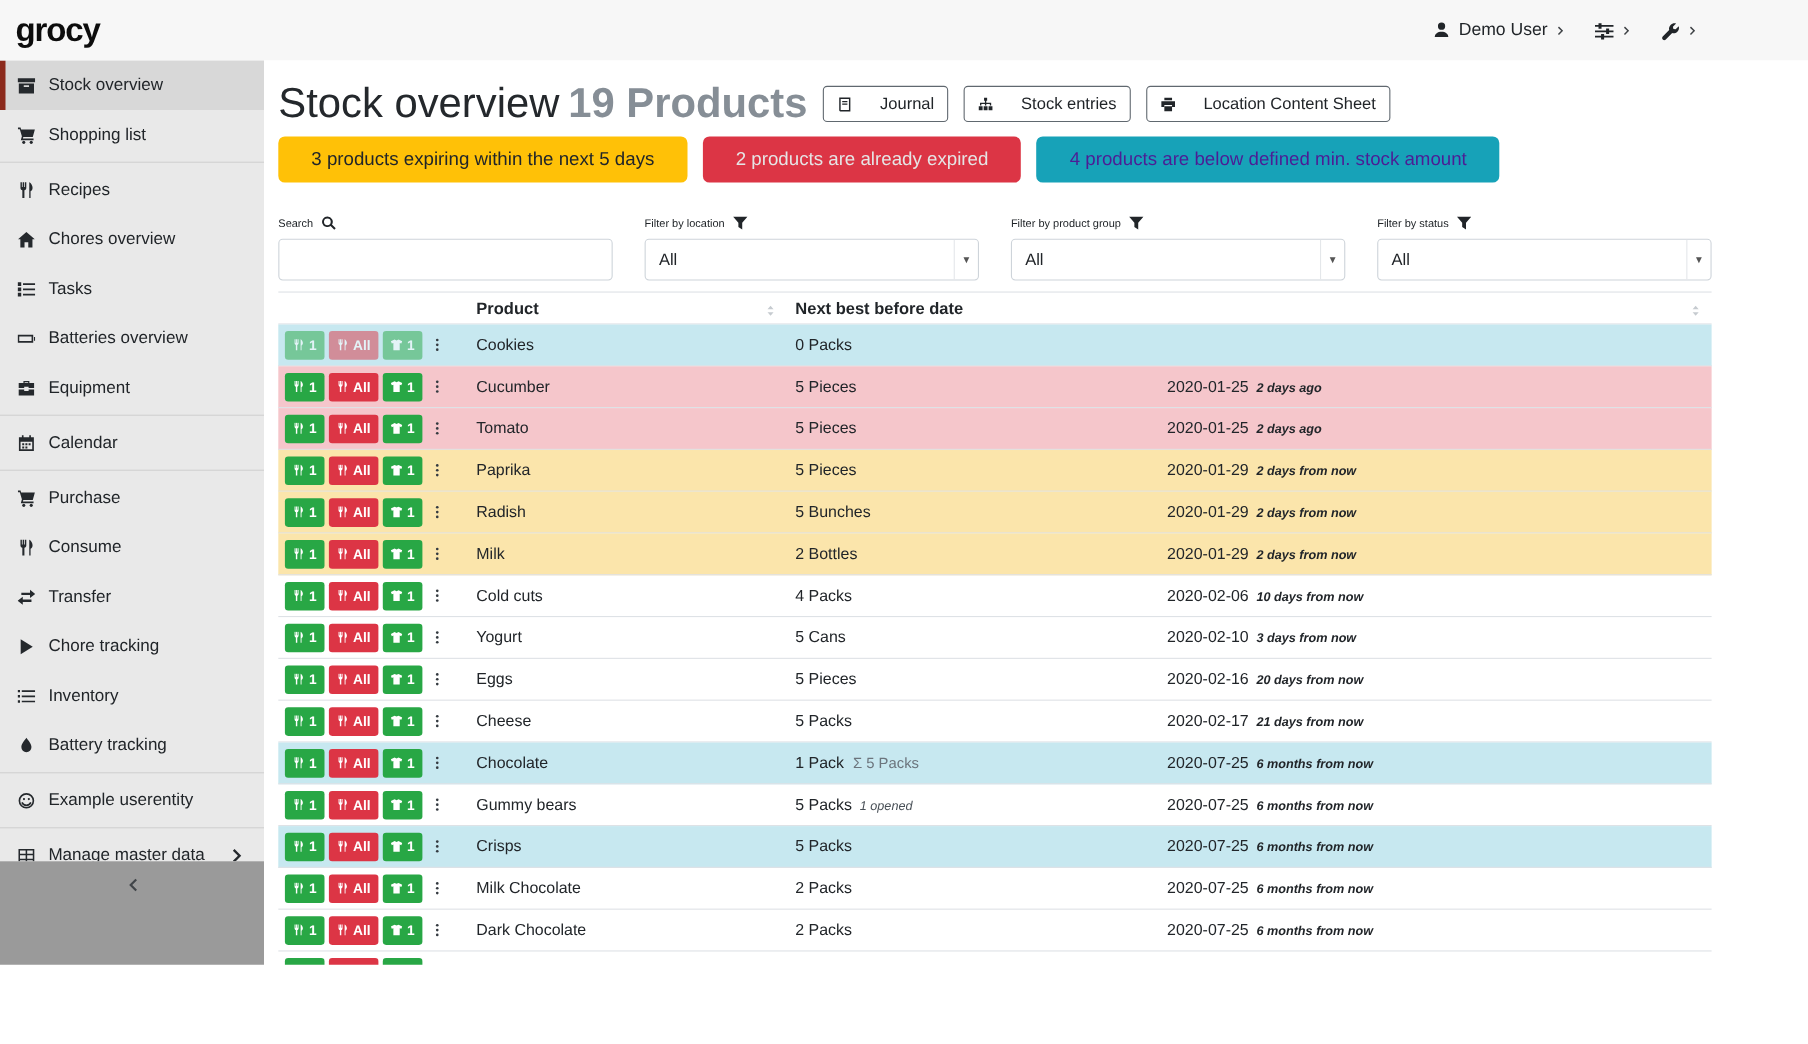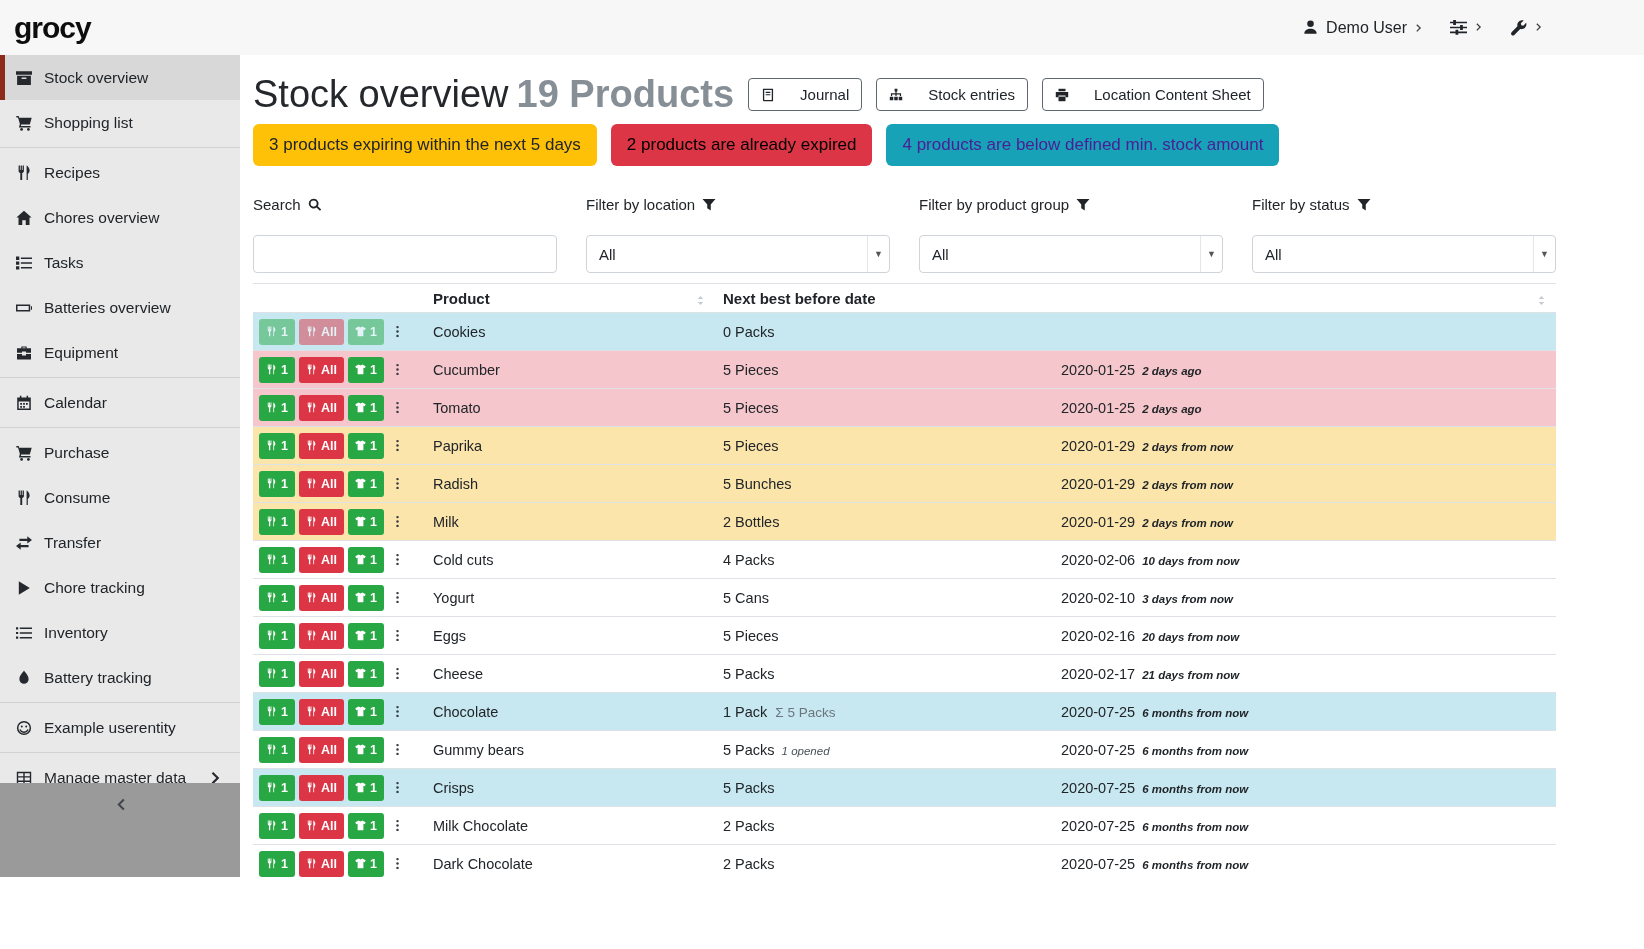--- a/index.html
+++ b/index.html
@@ -4,21 +4,21 @@
 <style>
   *{box-sizing:border-box;margin:0;padding:0}
   html,body{width:1644px;height:949px;overflow:hidden;background:#fff;color:#212529;
     font-family:"Liberation Sans",sans-serif}
   #app{position:relative;width:1644px;height:877px}
 
   
   .topbar{position:absolute;top:0;left:0;right:0;height:55px;background:#f7f7f7;
     display:flex;align-items:center;justify-content:space-between;padding:0 14px}
   .logo{font-size:30px;font-weight:bold;letter-spacing:-1px;color:#0d0d0d;cursor:pointer}
-  .topbar-right{display:flex;align-items:flex-start;gap:26px;margin-right:86px}
+  .topbar-right{display:flex;align-items:flex-end;gap:26px;margin-right:86px}
   .topbar-item{display:flex;align-items:center;gap:7px;font-size:16px;color:#212529;cursor:pointer}
   .ic{display:inline-flex;align-items:center;justify-content:center}
   .ic svg{width:16px;height:16px;display:block}
   .topbar-item .ic svg{width:17px;height:17px}
   .ic.chev svg{width:10px;height:10px;opacity:.85}
 
   
   .sidebar{position:absolute;top:55px;left:0;bottom:0;width:240px;background:#e9e9e9;
     display:flex;flex-direction:column}
   #sidebar-nav{flex:1;overflow:hidden}
@@ -39,27 +39,27 @@
     padding:18px 88px 0 13px;overflow:hidden}
   .page-head{display:flex;align-items:center;gap:14px}
   h1{font-size:38px;font-weight:500;color:#24282c;white-space:nowrap}
   h1 .sub{color:#868e96;font-weight:700;margin-left:8px}
   .btn-outline{display:inline-flex;align-items:center;gap:25px;padding:7px 12px;background:#fff;
     border:1px solid #60686f;border-radius:4px;font-size:15px;color:#212529;cursor:pointer;
     font-family:inherit;white-space:nowrap}
   .btn-outline .ic svg{width:14px;height:14px}
 
   .banners{display:flex;gap:14px;margin-top:8px}
-  .banner{padding:11px 16px;border-radius:6px;font-size:17px;font-weight:500;cursor:pointer;white-space:nowrap}
+  .banner{padding:11px 30px;border-radius:6px;font-size:17px;font-weight:500;cursor:pointer;white-space:nowrap}
   .banner-warning{background:var(--c-warning,#ffc107);color:#212529}
-  .banner-danger{background:var(--c-danger,#dc3545);color:#000000}
+  .banner-danger{background:var(--c-danger,#dc3545);color:#e5e5e5}
   .banner-info{background:var(--c-info,#17a2b8);color:#4c1d95}
 
   .filters{display:grid;grid-template-columns:repeat(4,1fr);gap:29px;margin-top:30px}
-  .filter-label{display:flex;align-items:center;gap:7px;font-size:15px;margin-bottom:22px;color:#212529}
+  .filter-label{display:flex;align-items:center;gap:7px;font-size:10px;margin-bottom:7px;color:#212529}
   .filter-label .ic svg{width:14px;height:14px}
   .input{height:38px;width:100%;border:1px solid #ced4da;border-radius:4px;background:#fff;
     font-size:15px;padding:0 12px;font-family:inherit;color:#212529}
   .selectbox{height:38px;width:100%;border:1px solid #ced4da;border-radius:4px;background:#fff;
     font-size:15px;display:flex;align-items:center;justify-content:space-between;
     padding-left:12px;cursor:pointer}
   .select-arrow{width:22px;height:100%;display:flex;align-items:center;justify-content:center;
     color:#555;font-size:9px;border-left:1px solid #e4e7ea}
 
   

